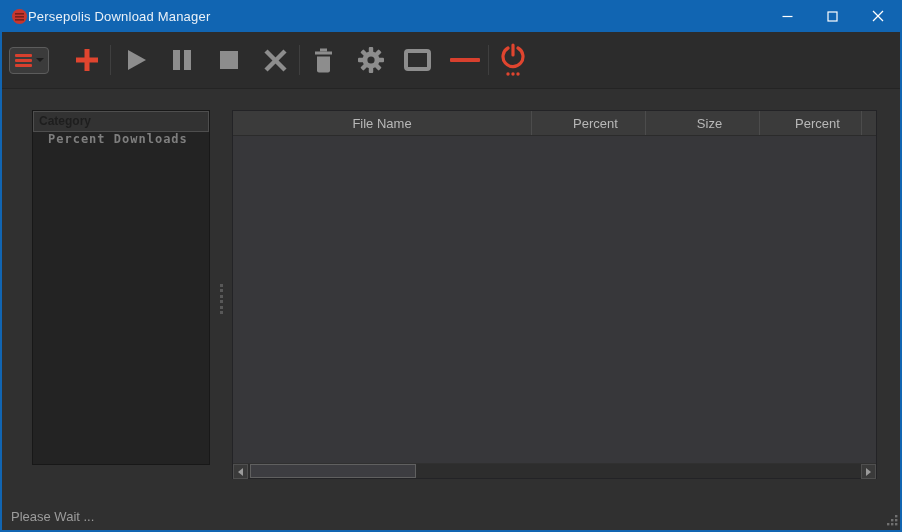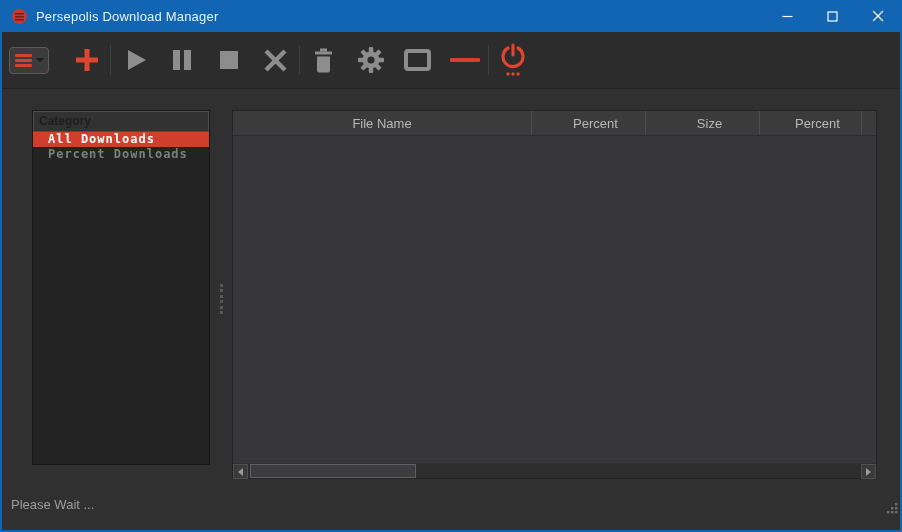--- a/index.html
+++ b/index.html
@@ -9,21 +9,21 @@
     background:#303030;
     border-left:2px solid var(--titlebar-blue,#1165b2);
     border-right:2px solid var(--titlebar-blue,#1165b2);
     border-bottom:2px solid var(--titlebar-blue,#1165b2);
     font-family:"Liberation Sans", sans-serif;
   }
   
   .titlebar { position:absolute; top:0; left:0; right:0; height:32px;
     background:var(--titlebar-blue,#1165b2); display:flex; align-items:center; }
   .titlebar .app-icon { width:17px; height:17px; margin-left:9px; flex:none; }
-  .titlebar .title { color:#eaf1f8; font-size:13px; margin-left:8px; letter-spacing:.2px; }
+  .titlebar .title { color:#eaf1f8; font-size:13px; letter-spacing:.2px; }
   .win-controls { margin-left:auto; display:flex; height:32px; }
   .win-btn { width:45px; height:32px; display:flex; align-items:center; justify-content:center; cursor:default; }
   
   .toolbar { position:absolute; top:32px; left:0; right:0; height:57px;
     background:#2c2c2c; border-bottom:1px solid #242424;
     display:flex; align-items:center; padding-left:7px; }
   .menu-btn { width:40px; height:27px; background:#3b3b3b; border:1px solid #5c5c5c;
     border-radius:4px; display:flex; align-items:center; justify-content:center; gap:4px; margin-right:14px; }
   .hamburger { display:flex; flex-direction:column; gap:2px; }
   .hamburger i { display:block; width:17px; height:3px; background:var(--accent-red,#d8402e); border-radius:1px; }
@@ -59,21 +59,21 @@
   .hscroll { position:absolute; left:0; right:0; bottom:0; height:15px;
     background:#2d2d2d; border-top:1px solid #303030; display:flex; }
   .sb-btn { width:15px; height:15px; background:#3a3a3a; border:1px solid #4f4f4f;
     display:flex; align-items:center; justify-content:center; flex:none; }
   .sb-track { position:relative; flex:1; }
   .sb-thumb { position:absolute; left:2px; top:0; width:166px; height:14px;
     background:#3d3d41; border:1px solid #606060; }
   .tri-left { width:0; height:0; border-top:4px solid transparent; border-bottom:4px solid transparent; border-right:5px solid #9a9a9a; }
   .tri-right { width:0; height:0; border-top:4px solid transparent; border-bottom:4px solid transparent; border-left:5px solid #9a9a9a; }
   
-  .statusbar { position:absolute; left:0; right:0; bottom:12px; height:28px;padding-left:12px; }
+  .statusbar { position:absolute; left:0; right:0; bottom:0; height:28px;padding-left:12px; }
   .status-text { position:absolute; left:9px; bottom:6px; color:#9c9c9c; font-size:13px; }
   .resize-grip { position:absolute; right:2px; bottom:2px; }
 </style>
 </head>
 <body>
 
 <div class="window">
 
   <div class="titlebar">
     <svg class="app-icon" viewBox="0 0 17 17">
@@ -187,21 +187,20 @@
         <line x1="14" y1="2" x2="14" y2="12" stroke="#e0452f" stroke-width="3.2" stroke-linecap="round"></line>
         <circle cx="9" cy="31" r="1.7" fill="#e0452f"></circle>
         <circle cx="14" cy="31" r="1.7" fill="#e0452f"></circle>
         <circle cx="19" cy="31" r="1.7" fill="#e0452f"></circle>
       </svg>
     </div>
   </div>
 
   <div class="sidebar">
     <div class="sidebar-header">Category</div>
-    <div class="side-item selected">All Downloads</div>
     <div class="side-item">Percent Downloads</div>
   </div>
 
   <div class="splitter">
     <i></i>
       <i></i>
       <i></i>
       <i></i>
       <i></i>
       <i></i>

